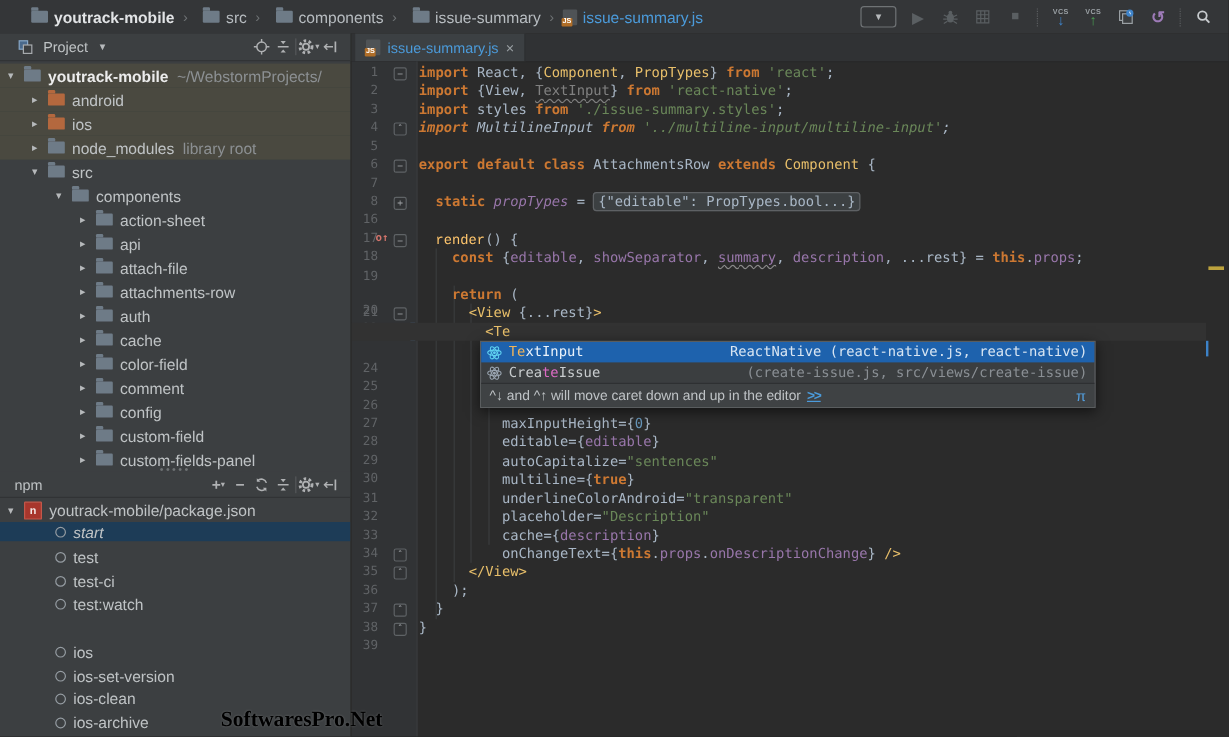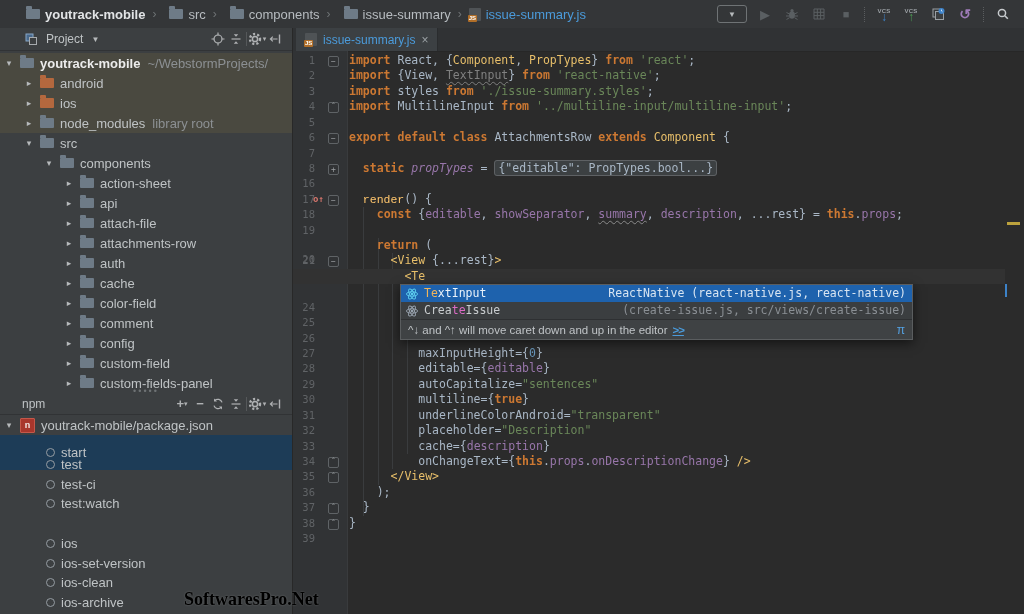--- a/index.html
+++ b/index.html
@@ -19,21 +19,21 @@
           align-items:center;justify-content:center;color:#B6B9BB;font-size:8px;}
   .gicon{color:#5A5F62;font-size:13px;}
   .vcsstack{display:flex;flex-direction:column;align-items:center;line-height:6px;}
   .vcsstack .v{font-size:6px;font-weight:bold;color:#9AA0A4;letter-spacing:.3px;}
   .vcsstack .a{font-size:12px;font-weight:bold;}
   .tsep{width:1px;height:15px;border-left:1px dotted #5A5D5F;}
   
   #left{position:absolute;left:0;top:28px;width:292px;height:586px;background:#3C3F41;
         border-right:1px solid #282828;overflow:hidden;}
   .phead{height:22px;background:#3C3F41;border-bottom:1px solid #313335;display:flex;
-         align-items:center;padding:0 8px 0 22px;gap:6px;}
+         align-items:center;padding:0 8px 0 12px;gap:6px;}
   .phead .ptitle{font-size:12px;color:#BFC3C5;}
   .phead .hspace{flex:1;}
   .hicon{display:inline-flex;align-items:center;justify-content:center;width:18px;height:18px;color:#AFB1B3;}
   .hsep{width:1px;height:14px;background:#55585A;margin:0 1px;}
   .trees{position:relative;}
   .trow{position:absolute;left:0;width:292px;height:20px;display:flex;align-items:center;
         font-size:13px;color:#BFC3C5;white-space:nowrap;}
   .trow.tint{background:#4A4940;}
   .trow.bold .tlabel{font-weight:bold;color:#ECECEC;}
   .trow .tmeta{color:#8C9093;margin-left:7px;}
@@ -472,21 +472,21 @@
         </span>
     </div>
     <div class="trees" id="npmtree" style="position: absolute; left: 0px; width: 292px; top: 387px; height: 197.3px;">
         <div class="trow" style="top: 0px;">
           <span class="tarrow" style="margin-left: 4px;">▾</span>
           <span style="display: inline-flex; align-items: center;">
             <span class="npmicn">n</span>
           </span>
           <span class="tlabel">youtrack-mobile/package.json</span>
         </div>
-        <div class="trow srow sel" style="top: 20px; height: 35px;">
+        <div class="trow srow sel" style="top: 20px; height: 16px; font-style: italic;">
           <span class="bullet" style="margin-left: 46px;"></span>
           <span class="tlabel">start</span>
         </div>
         <div class="trow srow" style="top: 39.7px; height: 19.7px;">
           <span class="bullet" style="margin-left: 46px;"></span>
           <span class="tlabel">test</span>
         </div>
         <div class="trow srow" style="top: 59.4px; height: 19.7px;">
           <span class="bullet" style="margin-left: 46px;"></span>
           <span class="tlabel">test-ci</span>
@@ -572,21 +572,21 @@
           <div class="ln" style="top: 480.02px;">39</div>
         </div>
       <div id="codelines">
           <div class="guide" style="left: 70px; top: 156.2px; height: 308.4px;"></div>
           <div class="guide" style="left: 85px; top: 187.04px; height: 246.72px;"></div>
           <div class="guide" style="left: 99px; top: 202.46px; height: 215.88px;"></div>
           <div class="guide" style="left: 114px; top: 217.88px; height: 185.04px;"></div>
           <div class="cl" style="top: 2px;"><span class="tk-k">import</span><span class="tk-p"> React, {</span><span class="tk-t">Component</span><span class="tk-p">, </span><span class="tk-t">PropTypes</span><span class="tk-p">} </span><span class="tk-k">from</span><span class="tk-p"> </span><span class="tk-s">'react'</span><span class="tk-p">;</span></div>
           <div class="cl" style="top: 17.42px;"><span class="tk-k">import</span><span class="tk-p"> {View, </span><span class="tk-g">TextInput</span><span class="tk-p">} </span><span class="tk-k">from</span><span class="tk-p"> </span><span class="tk-s">'react-native'</span><span class="tk-p">;</span></div>
           <div class="cl" style="top: 32.84px;"><span class="tk-k">import</span><span class="tk-p"> styles </span><span class="tk-k">from</span><span class="tk-p"> </span><span class="tk-s">'./issue-summary.styles'</span><span class="tk-p">;</span></div>
-          <div class="cl" style="top: 48.26px;"><span class="tk-k">import</span><span class="tk-p"> MultilineInput </span><span class="tk-k">from</span><span class="tk-p"> </span><span class="tk-s">'../multiline-input/multiline-input'</span><span class="tk-p">;</span></div>
+          <div class="cl" style="top: 48.26px; font-style: italic;"><span class="tk-k">import</span><span class="tk-p"> MultilineInput </span><span class="tk-k">from</span><span class="tk-p"> </span><span class="tk-s">'../multiline-input/multiline-input'</span><span class="tk-p">;</span></div>
           <div class="cl" style="top: 63.68px;"></div>
           <div class="cl" style="top: 79.1px;"><span class="tk-k">export default class</span><span class="tk-p"> AttachmentsRow </span><span class="tk-k">extends</span><span class="tk-p"> </span><span class="tk-t">Component</span><span class="tk-p"> {</span></div>
           <div class="cl" style="top: 94.52px;"></div>
           <div class="cl" style="top: 109.94px;"><span class="tk-p">  </span><span class="tk-k">static</span><span class="tk-p"> </span><span class="tk-fi">propTypes</span><span class="tk-p"> = </span><span class="tk-fold">{"editable": PropTypes.bool...}</span></div>
           <div class="cl" style="top: 125.36px;"></div>
           <div class="cl" style="top: 140.78px;"><span class="tk-p">  </span><span class="tk-fn">render</span><span class="tk-p">() {</span></div>
           <div class="cl" style="top: 156.2px;"><span class="tk-p">    </span><span class="tk-k">const</span><span class="tk-p"> {</span><span class="tk-f">editable</span><span class="tk-p">, </span><span class="tk-f">showSeparator</span><span class="tk-p">, </span><span class="tk-fw">summary</span><span class="tk-p">, </span><span class="tk-f">description</span><span class="tk-p">, ...rest} = </span><span class="tk-k">this</span><span class="tk-p">.</span><span class="tk-f">props</span><span class="tk-p">;</span></div>
           <div class="cl" style="top: 171.62px;"></div>
           <div class="cl" style="top: 187.04px;"><span class="tk-p">    </span><span class="tk-k">return</span><span class="tk-p"> (</span></div>
           <div class="cl" style="top: 202.46px;"><span class="tk-p">      </span><span class="tk-t">&lt;View</span><span class="tk-p"> {...rest}</span><span class="tk-t">&gt;</span></div>

